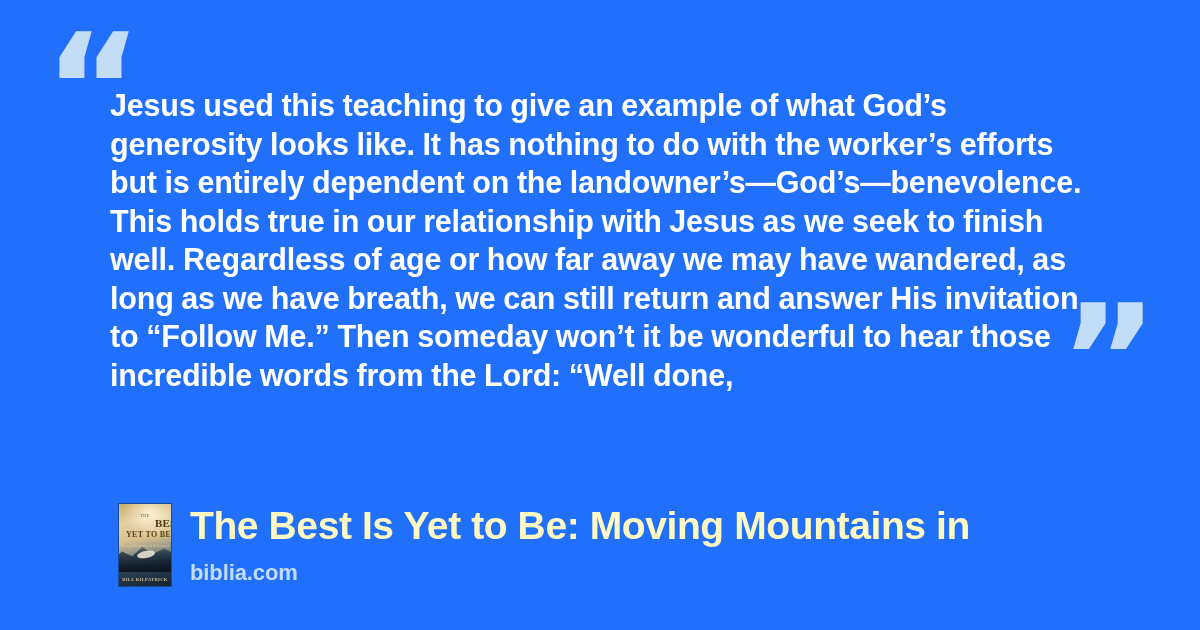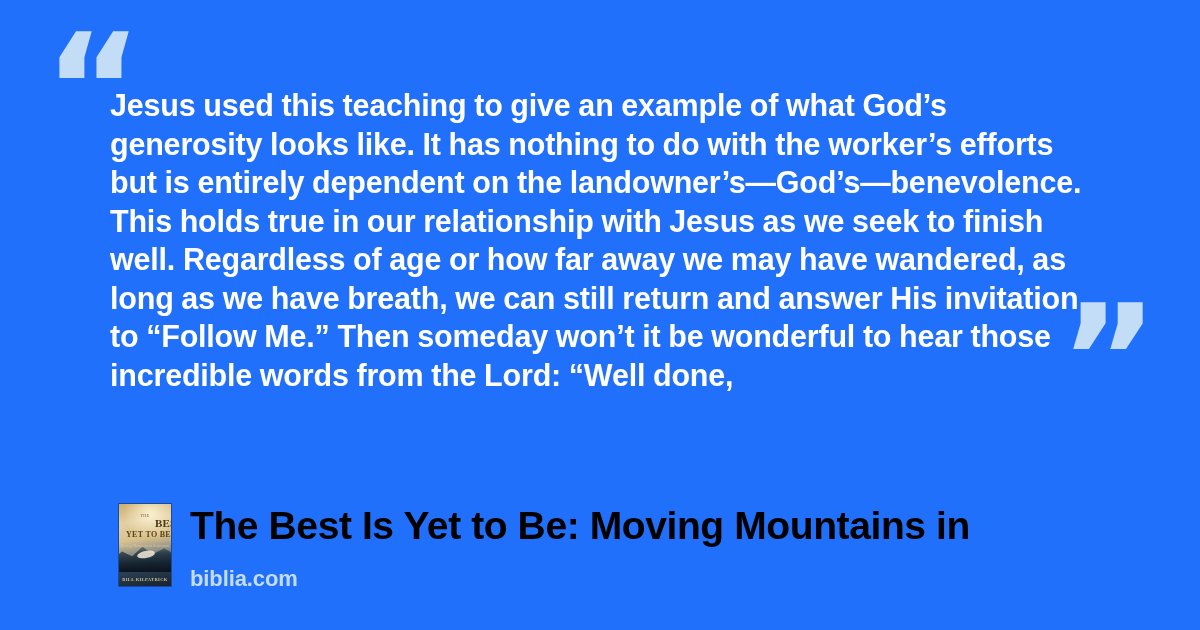--- a/index.html
+++ b/index.html
@@ -152,31 +152,31 @@
     letter-spacing: 0.3px;
     color: #cdbf9a;
   }
 
   .footer-text {
     margin-left: 18px;
     min-width: 0;
     flex: 1 1 auto;
   }
   .footer-title {
-    color: #000000;
+    color: #fef9c3;
     font-family: "Liberation Sans", sans-serif;
     font-weight: 700;
     font-size: 39px;
     line-height: 45px;
     letter-spacing: -0.4px;
     white-space: nowrap;
     overflow: hidden;
   }
   .footer-source {
-    margin-top: 18px;
+    margin-top: 12px;
     color: #c2ddf5;
     font-family: "Liberation Sans", sans-serif;
     font-weight: 700;
     font-size: 22px;
     line-height: 26px;
     letter-spacing: -0.1px;
     white-space: nowrap;
   }
 </style>
 </head>

